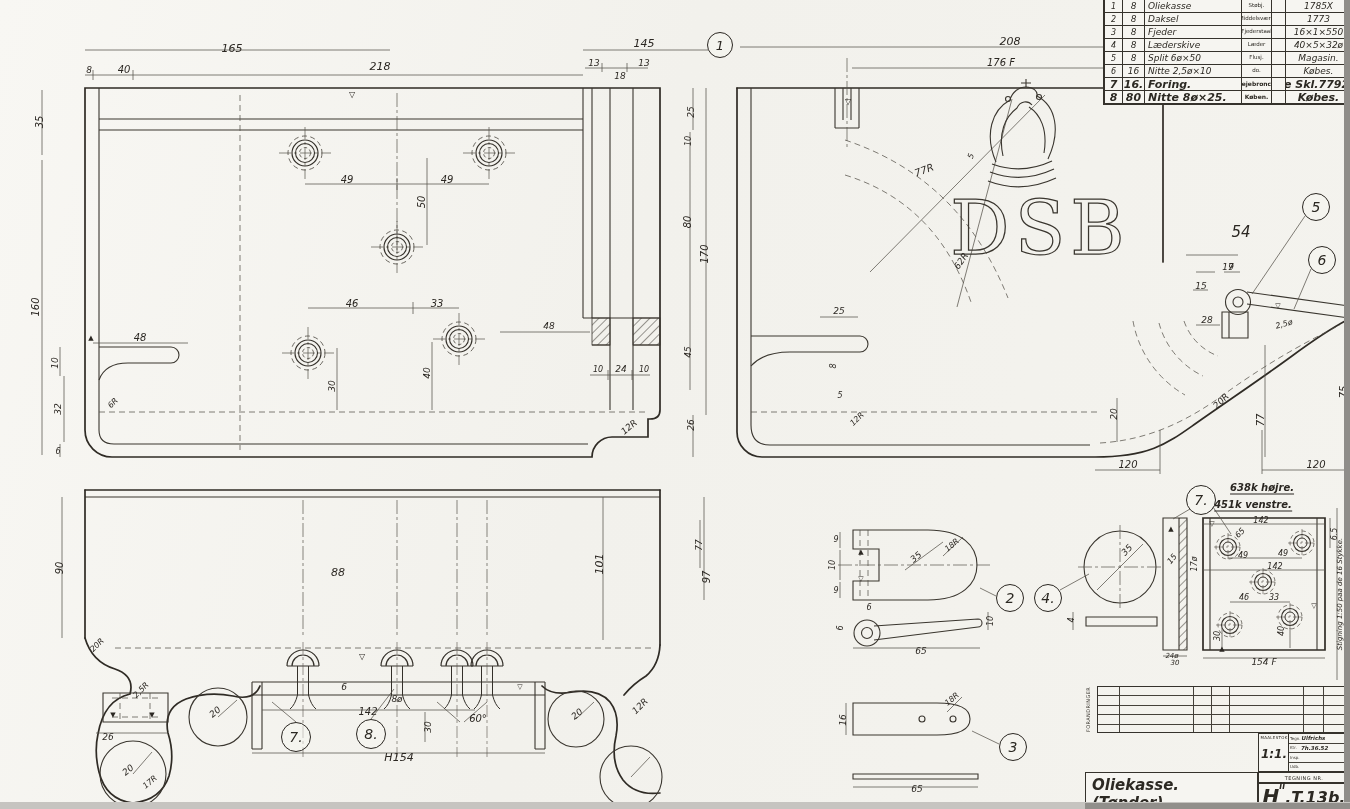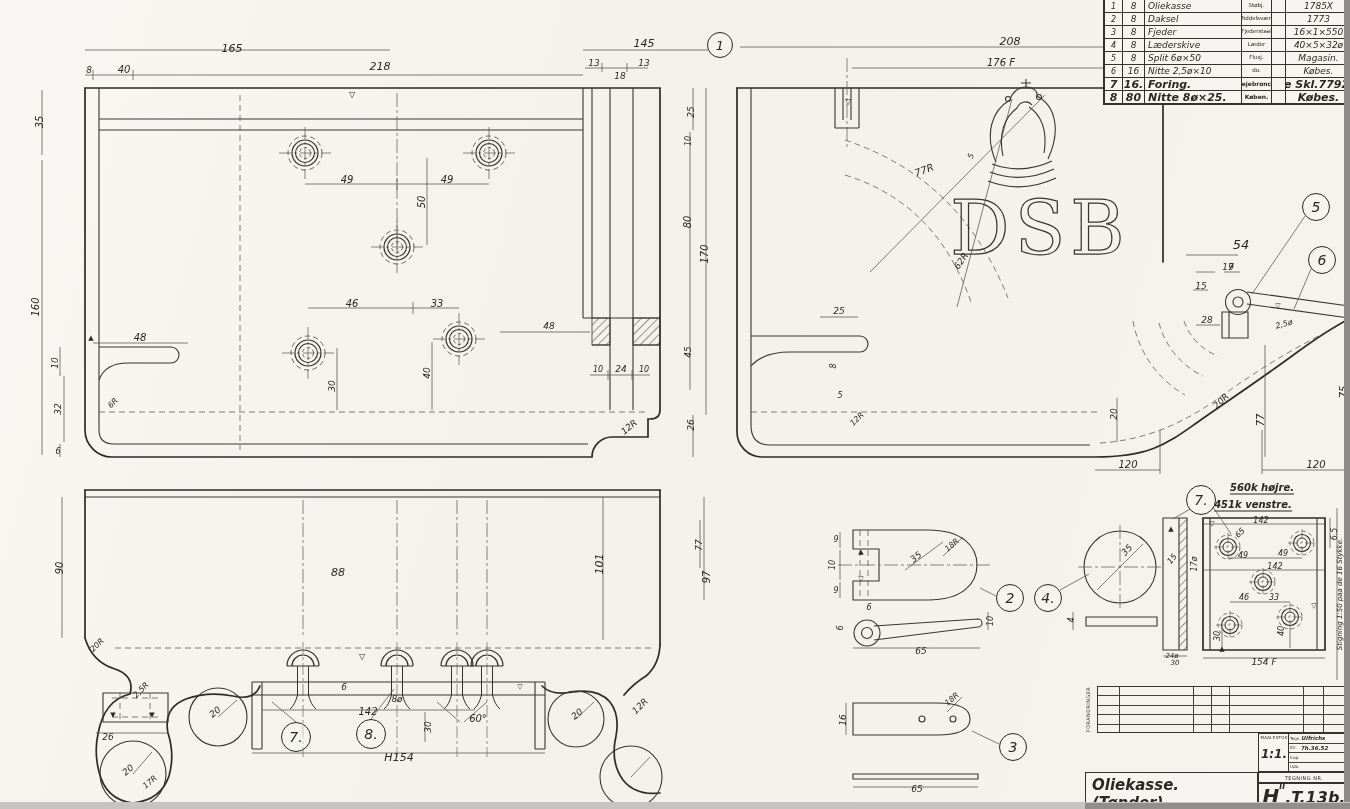--- a/index.html
+++ b/index.html
@@ -245,21 +245,21 @@
       <span class="lbl" style="left: 1010px; top: 41px; font-size: 11px; transform: translate(-50%, -50%);">208</span>
       <span class="lbl" style="left: 1001px; top: 62px; font-size: 10px; transform: translate(-50%, -50%);">176 F</span>
       <span class="lbl" style="left: 848px; top: 101px; font-size: 8px; transform: translate(-50%, -50%);">▽</span>
       <span class="lbl" style="left: 924px; top: 170px; font-size: 10px; transform: translate(-50%, -50%) rotate(-20deg);">77R</span>
       <span class="lbl" style="left: 971px; top: 156px; font-size: 8px; transform: translate(-50%, -50%) rotate(-70deg);">5</span>
       <span class="lbl" style="left: 961px; top: 261px; font-size: 9px; transform: translate(-50%, -50%) rotate(-55deg);">62R</span>
       <span class="lbl" style="left: 839px; top: 311px; font-size: 9px; transform: translate(-50%, -50%);">25</span>
       <span class="lbl" style="left: 833px; top: 366px; font-size: 8px; transform: translate(-50%, -50%) rotate(-90deg);">8</span>
       <span class="lbl" style="left: 840px; top: 395px; font-size: 8px; transform: translate(-50%, -50%);">5</span>
       <span class="lbl" style="left: 857px; top: 419px; font-size: 8px; transform: translate(-50%, -50%) rotate(-45deg);">12R</span>
-      <span class="lbl" style="left: 1241px; top: 244px; font-size: 13px; transform: translate(-50%, -50%); text-align: center;">54</span>
+      <span class="lbl" style="left: 1241px; top: 232px; font-size: 15px; transform: translate(-50%, -50%); text-align: center;">54</span>
       <span class="lbl" style="left: 1186px; top: 267px; font-size: 9px; transform: translate(-50%, -50%); margin-left: 42px;">17</span>
       <span class="lbl" style="left: 1231px; top: 267px; font-size: 9px; transform: translate(-50%, -50%);">9</span>
       <span class="lbl" style="left: 1201px; top: 286px; font-size: 9px; transform: translate(-50%, -50%);">15</span>
       <span class="lbl" style="left: 1207px; top: 320px; font-size: 9px; transform: translate(-50%, -50%); text-align: right;">28</span>
       <span class="lbl" style="left: 1278px; top: 306px; font-size: 7px; transform: translate(-50%, -50%);">▽</span>
       <span class="lbl" style="left: 1284px; top: 324px; font-size: 8px; transform: translate(-50%, -50%) rotate(-15deg);">2,5ø</span>
       <span class="lbl" style="left: 1114px; top: 414px; font-size: 9px; transform: translate(-50%, -50%) rotate(-90deg);">20</span>
       <span class="lbl" style="left: 1221px; top: 401px; font-size: 9px; transform: translate(-50%, -50%) rotate(-45deg);">20R</span>
       <span class="lbl" style="left: 1260px; top: 420px; font-size: 10px; transform: translate(-50%, -50%) rotate(-90deg);">77</span>
       <span class="lbl" style="left: 1343px; top: 392px; font-size: 10px; transform: translate(-50%, -50%) rotate(-90deg);">75</span>
@@ -297,21 +297,21 @@
       <span class="lbl" style="left: 952px; top: 545px; font-size: 8px; transform: translate(-50%, -50%) rotate(-40deg);">18R</span>
       <span class="lbl" style="left: 869px; top: 607px; font-size: 8px; transform: translate(-50%, -50%);">6</span>
       <span class="lbl" style="left: 840px; top: 628px; font-size: 8px; transform: translate(-50%, -50%) rotate(-90deg);">6</span>
       <span class="lbl" style="left: 921px; top: 651px; font-size: 9px; transform: translate(-50%, -50%);">65</span>
       <span class="lbl" style="left: 990px; top: 621px; font-size: 8px; transform: translate(-50%, -50%) rotate(-90deg);">10</span>
       <span class="lbl" style="left: 1127px; top: 550px; font-size: 9px; transform: translate(-50%, -50%) rotate(-45deg);">35</span>
       <span class="lbl" style="left: 1071px; top: 620px; font-size: 8px; transform: translate(-50%, -50%) rotate(-90deg);">4</span>
       <span class="lbl" style="left: 952px; top: 699px; font-size: 8px; transform: translate(-50%, -50%) rotate(-40deg);">18R</span>
       <span class="lbl" style="left: 843px; top: 720px; font-size: 9px; transform: translate(-50%, -50%) rotate(-90deg);">16</span>
       <span class="lbl" style="left: 917px; top: 789px; font-size: 9px; transform: translate(-50%, -50%);">65</span>
-      <span class="lbl hand-u" style="left: 1262px; top: 488px; font-size: 10px; transform: translate(-50%, -50%);">560k højre.</span>
+      <span class="lbl hand-u" style="left: 1262px; top: 488px; font-size: 10px; transform: translate(-50%, -50%);">638k højre.</span>
       <span class="lbl hand-u" style="left: 1253px; top: 505px; font-size: 10px; transform: translate(-50%, -50%);">451k venstre.</span>
       <span class="lbl" style="left: 1261px; top: 520px; font-size: 8px; transform: translate(-50%, -50%);">142</span>
       <span class="lbl" style="left: 1240px; top: 533px; font-size: 8px; transform: translate(-50%, -50%) rotate(-45deg);">65</span>
       <span class="lbl" style="left: 1334px; top: 534px; font-size: 8px; transform: translate(-50%, -50%) rotate(-90deg);">6.5</span>
       <span class="lbl" style="left: 1243px; top: 555px; font-size: 8px; transform: translate(-50%, -50%);">49</span>
       <span class="lbl" style="left: 1283px; top: 553px; font-size: 8px; transform: translate(-50%, -50%);">49</span>
       <span class="lbl" style="left: 1275px; top: 566px; font-size: 8px; transform: translate(-50%, -50%);">142</span>
       <span class="lbl" style="left: 1244px; top: 597px; font-size: 8px; transform: translate(-50%, -50%);">46</span>
       <span class="lbl" style="left: 1274px; top: 597px; font-size: 8px; transform: translate(-50%, -50%);">33</span>
       <span class="lbl" style="left: 1281px; top: 631px; font-size: 8px; transform: translate(-50%, -50%) rotate(-90deg);">40</span>

